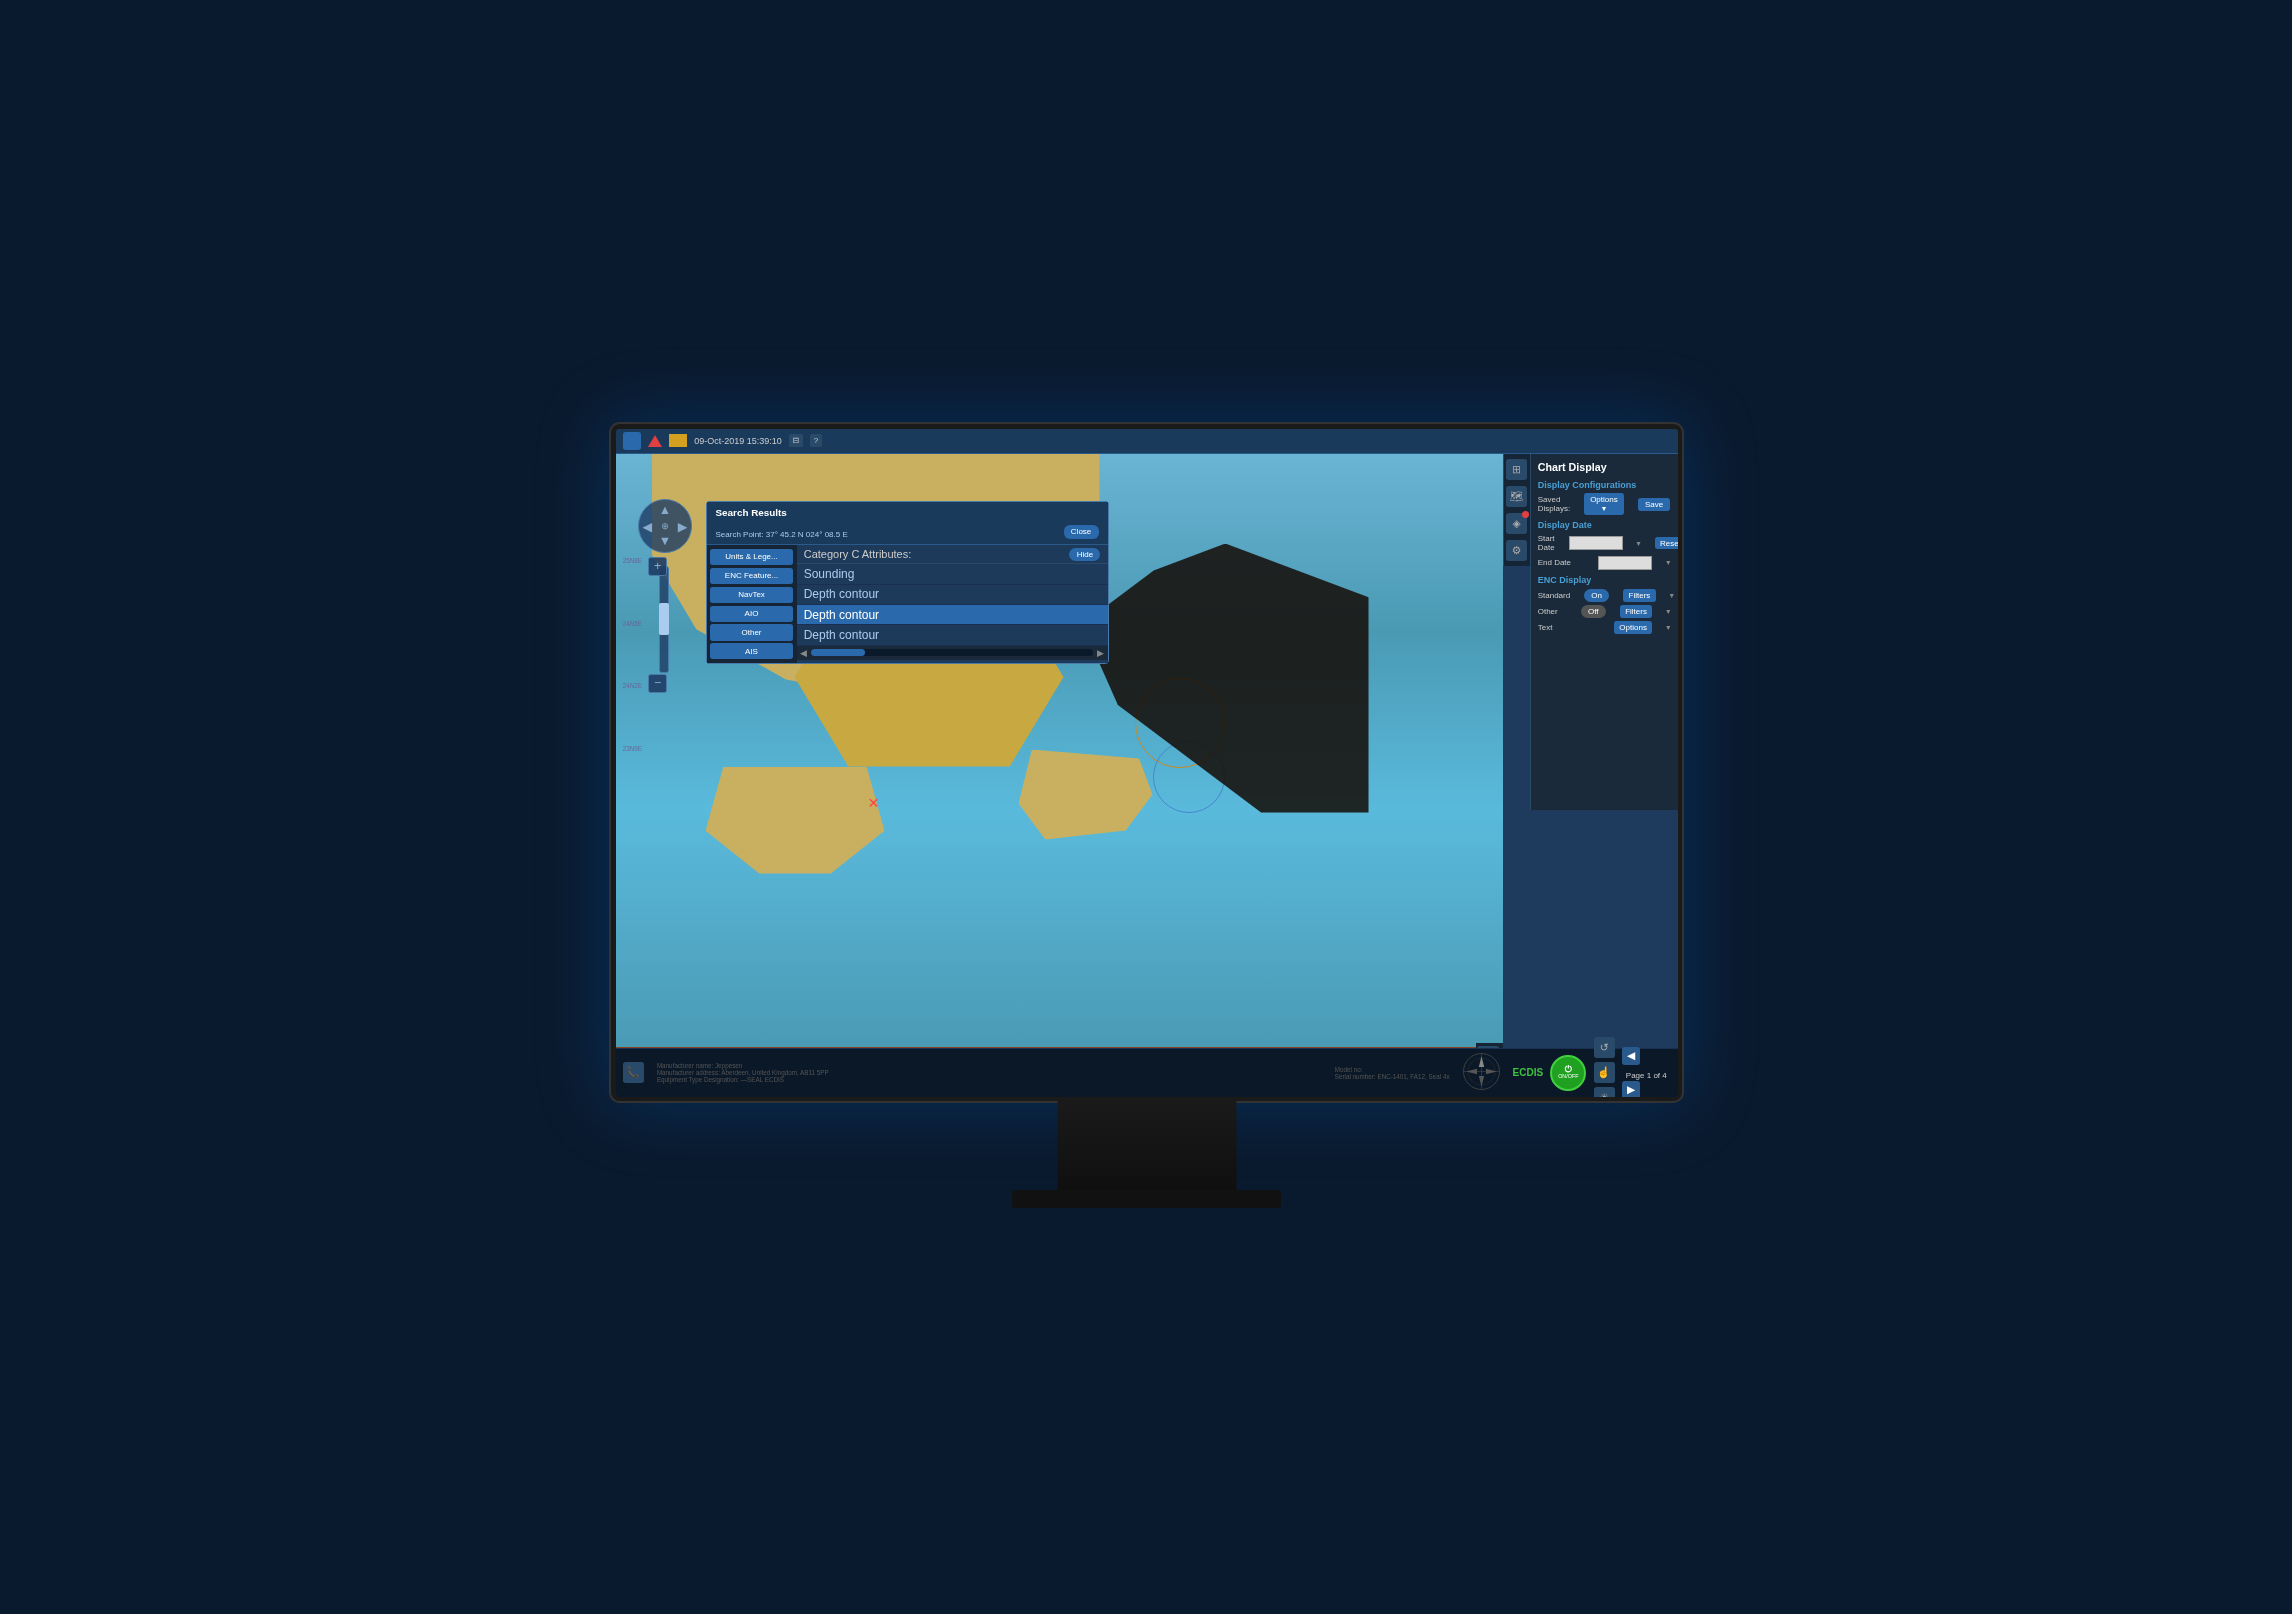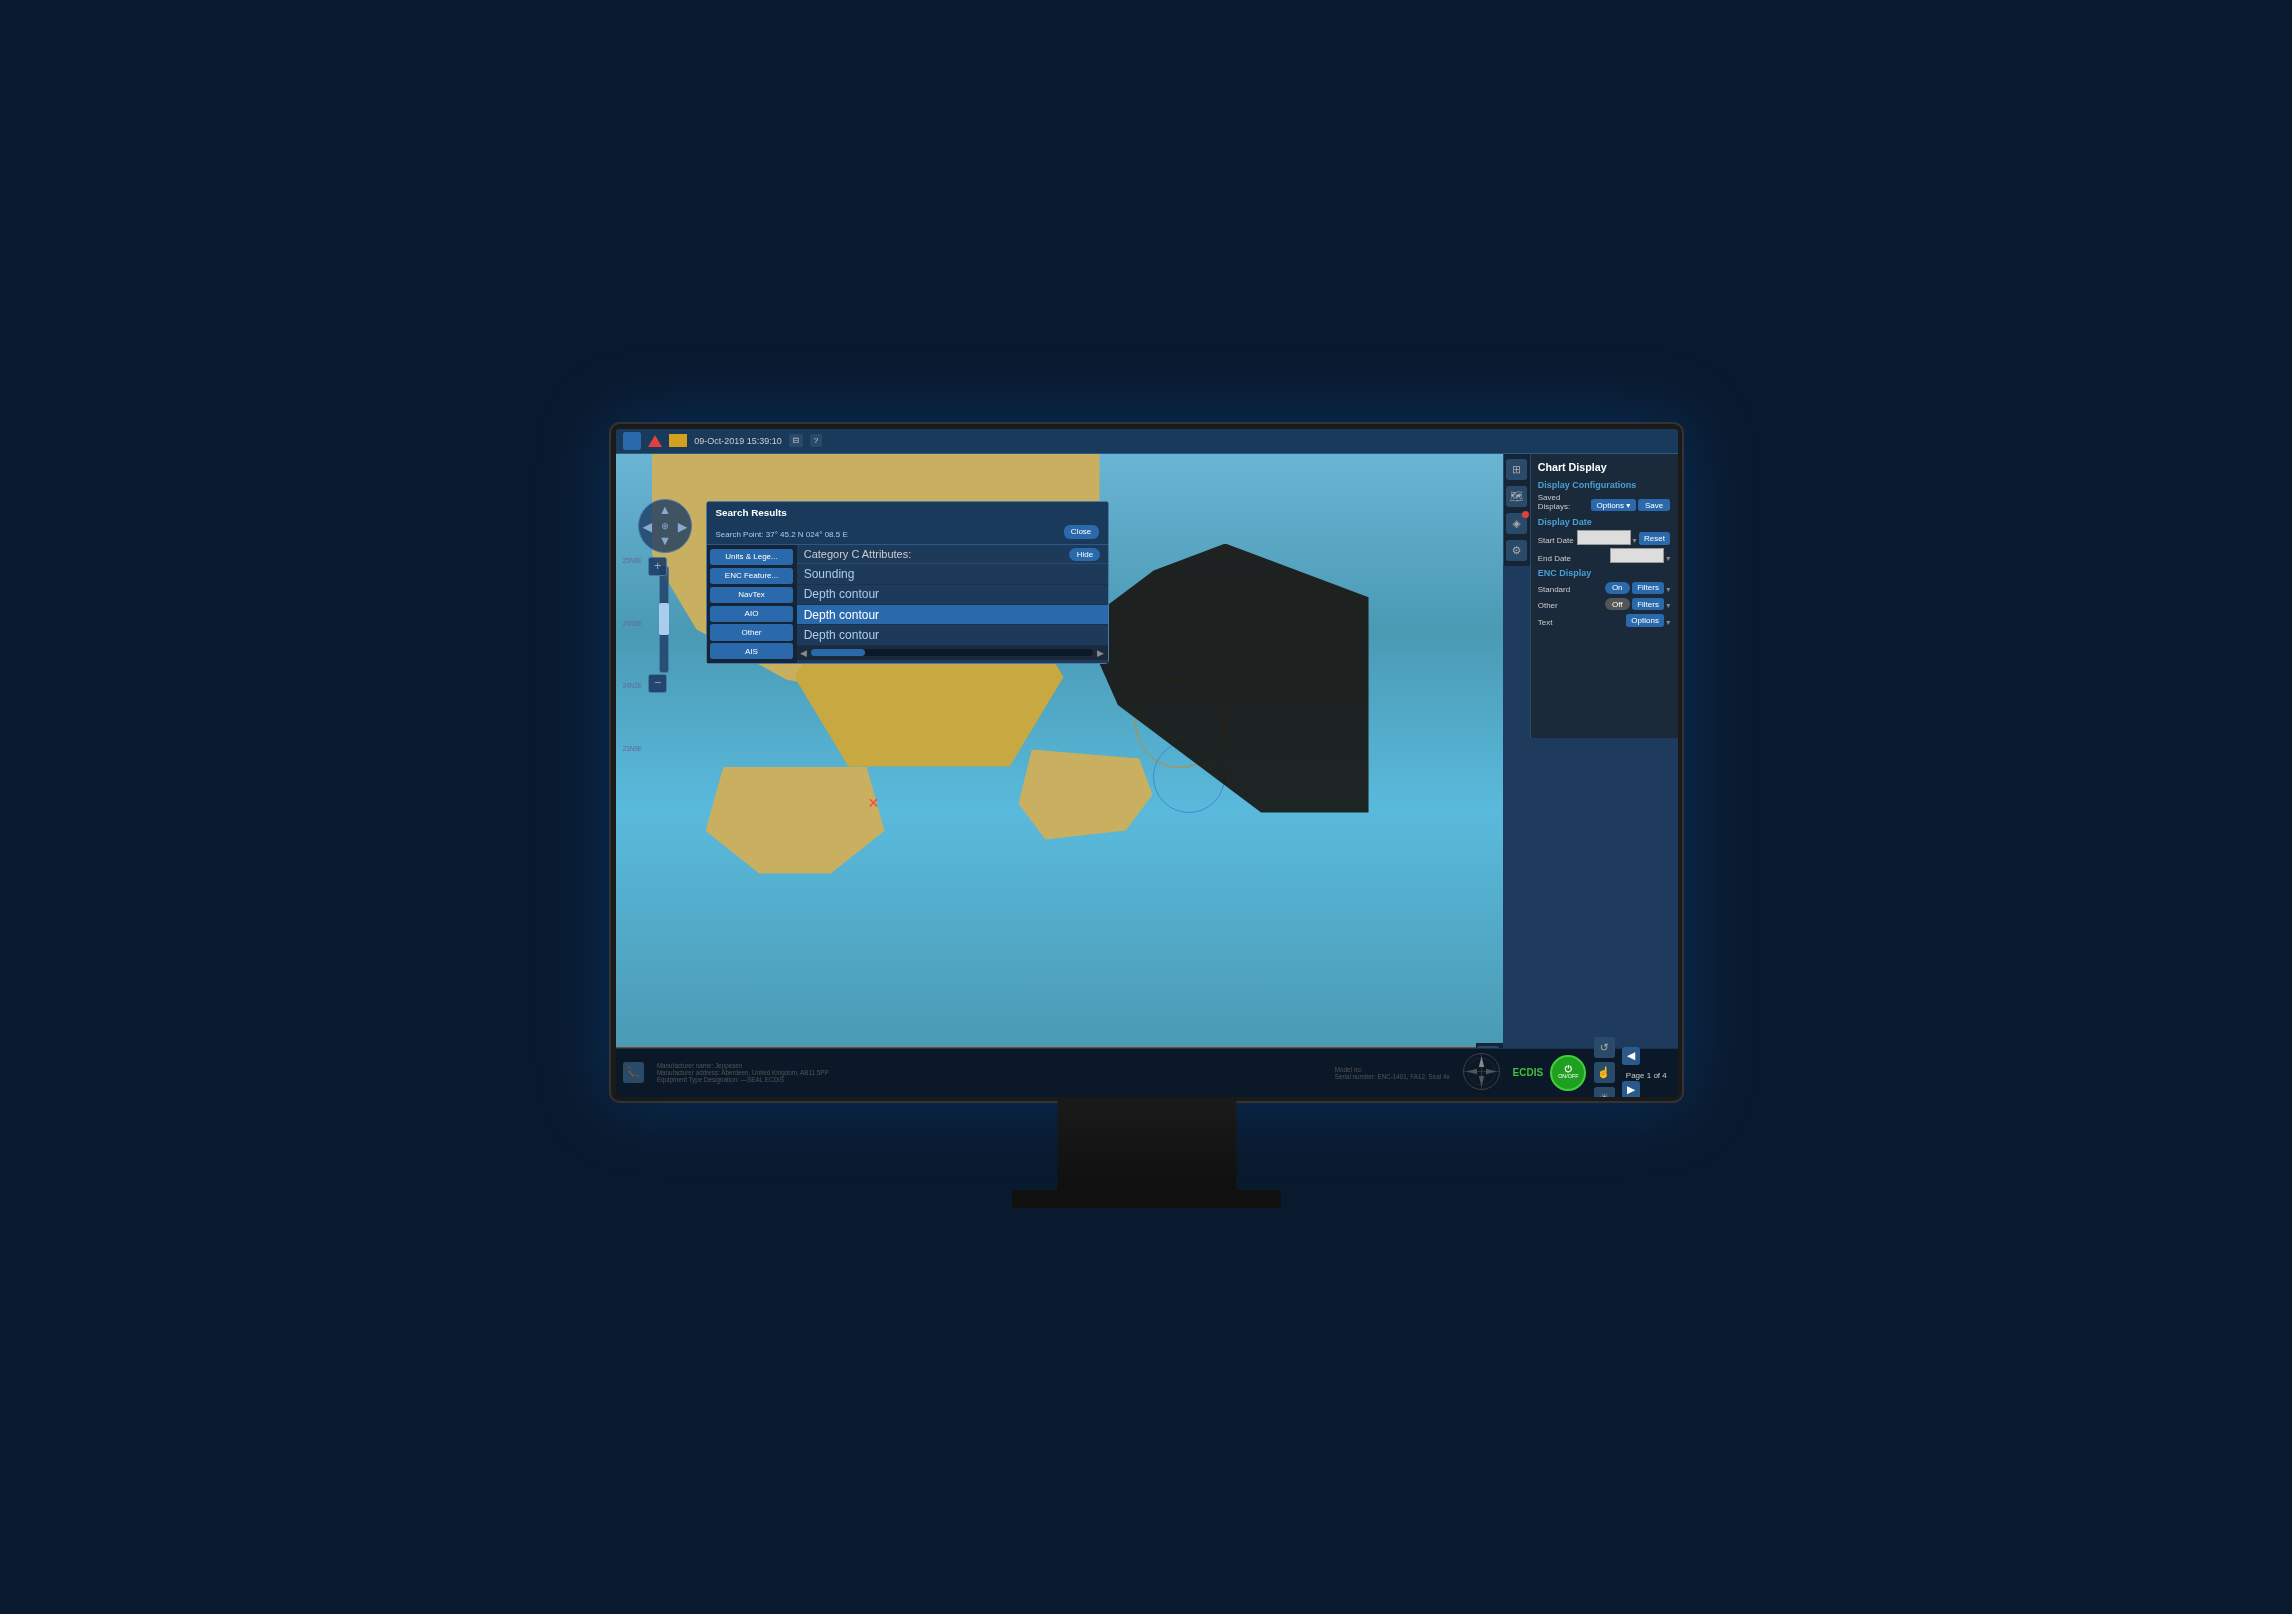--- a/index.html
+++ b/index.html
@@ -80,21 +80,21 @@
       width: 18px;
       height: 12.5px;
       background: #d4a020;
     }
 
     
     .chart-panel {
       position: absolute;
       top: 25px; right: 0;
       width: 148px;
-      height: 284px;
+      height: 356px;
       background: #1a2a3a;
       border-left: 0.9px solid #2a4a6a;
       z-index: 5;
       padding: 7.2px;
       font-size: 9px;
       color: #ddd;
     }
 
     .chart-panel-title {
       font-size: 10.7px;
@@ -105,24 +105,24 @@
 
     .chart-section-title {
       color: #4a9fd4;
       font-weight: bold;
       font-size: 9px;
       margin: 5.4px 0 3.6px 0;
     }
 
     .chart-row {
       display: flex;
-      align-items: flex-end;
+      align-items: center;
       margin-bottom: 3.6px;
       font-size: 8px;
-      gap: 2px;
+      gap: 14px;
     }
 
     .chart-label {
       flex: 1;
       color: #ccc;
     }
 
     .options-btn {
       background: #2a6aac;
       color: #fff;

